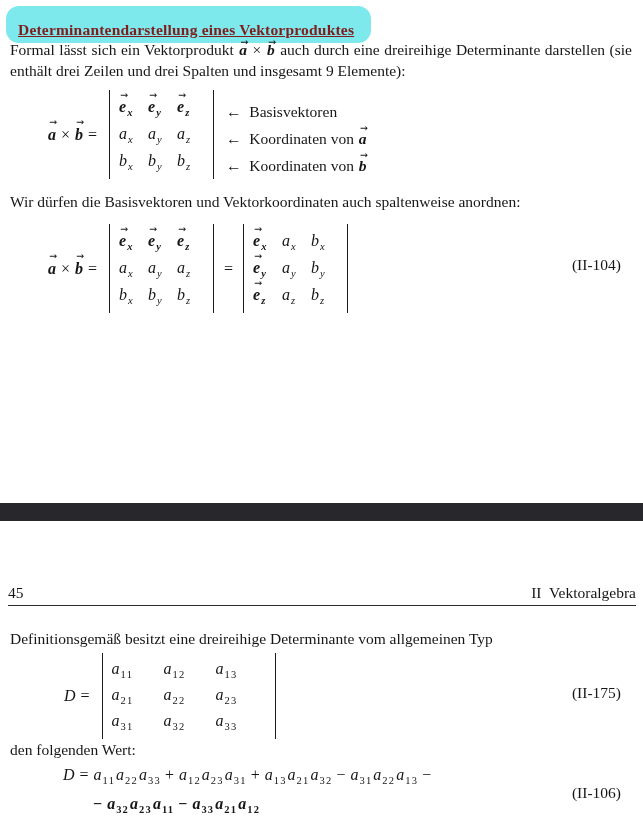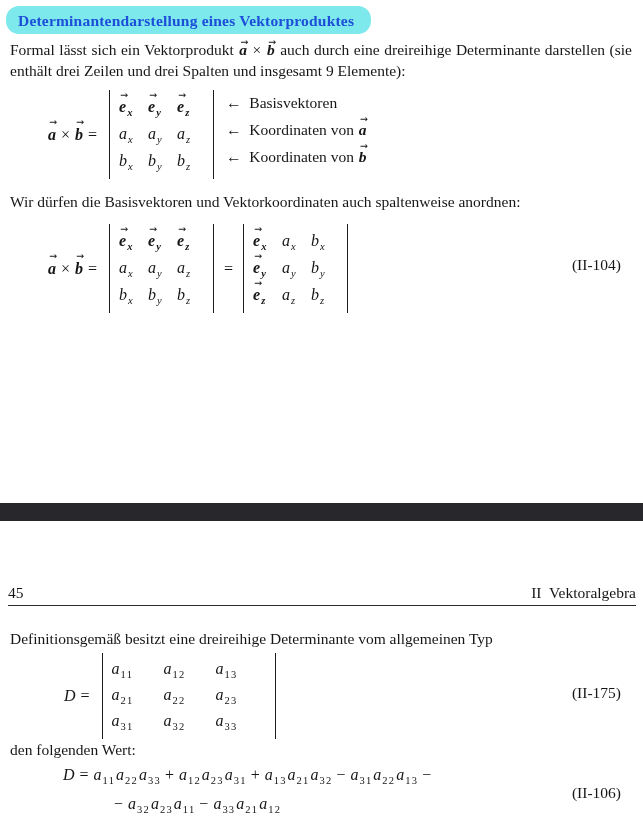--- a/index.html
+++ b/index.html
@@ -13,23 +13,24 @@
     position:relative;
     width:643px; height:822px;
     background:#ffffff;
     overflow:hidden;
   }
   
   .pill {
     position:absolute; left:6px; top:6px;
     background:var(--hl,#7de9ec);
     border-radius:13px;
-    padding:6px 17px 4px 12px;
+    padding:15px 17px 4px 12px;
     font-weight:bold; font-size:15.5px; letter-spacing:0.2px;
-    color:#1d4ed8;
+    color:#7f1d1d;
+    text-decoration:underline;
   }
   
   .para {
     position:absolute; left:10px; width:622px;
     font-size:15.5px; line-height:20.5px;
     text-align:justify;
   }
   .itx { }
   
   .eq { position:absolute; display:flex; align-items:center; }
@@ -47,42 +48,42 @@
     display:flex; flex-direction:column; justify-content:center;
     border-left:1.4px solid #1c1c1c; border-right:1.4px solid #1c1c1c;
     padding:4px 8px; margin:0 8px;
   }
   .mrow { display:flex; align-items:center; height:27px; }
   .mcell { display:inline-block; min-width:29px; font-size:16px; }
   .m-wide .mcell { min-width:52px; }
   .m-wide .mrow { height:26px; }
   .labels { display:flex; flex-direction:column; margin-left:4px; }
   .rowlabel {
-    height:27px; display:flex; align-items:flex-start;
+    height:27px; display:flex; align-items:flex-end;
     font-size:15.5px; white-space:pre;
   }
   .eqlabel { position:absolute; font-size:15.5px; }
   .equals-mid { font-size:16px; margin:0 2px; }
   
   .bar {
     position:absolute; left:0; top:503px;
     width:643px; height:18px;
     background:var(--bar,#28282c);
   }
   
   .runhead {
     position:absolute; left:8px; top:584px; width:628px;
     display:flex; justify-content:space-between; align-items:flex-end;
     font-size:15.5px; padding-bottom:3px;
     border-bottom:1.2px solid #2a2a2a;
   }
   .chapter { word-spacing:4px; }
   
   .eqblock { position:absolute; }
-  .eqblock .line2 { margin-top:7px; margin-left:52px; }
+  .eqblock .line2 { margin-top:7px; margin-left:31px;font-weight:bold; }
 </style>
 </head>
 <body>
 
 <div class="page">
 
   <div class="pill">
     <span>Determinantendarstellung eines Vektorproduktes</span>
   </div>
 

